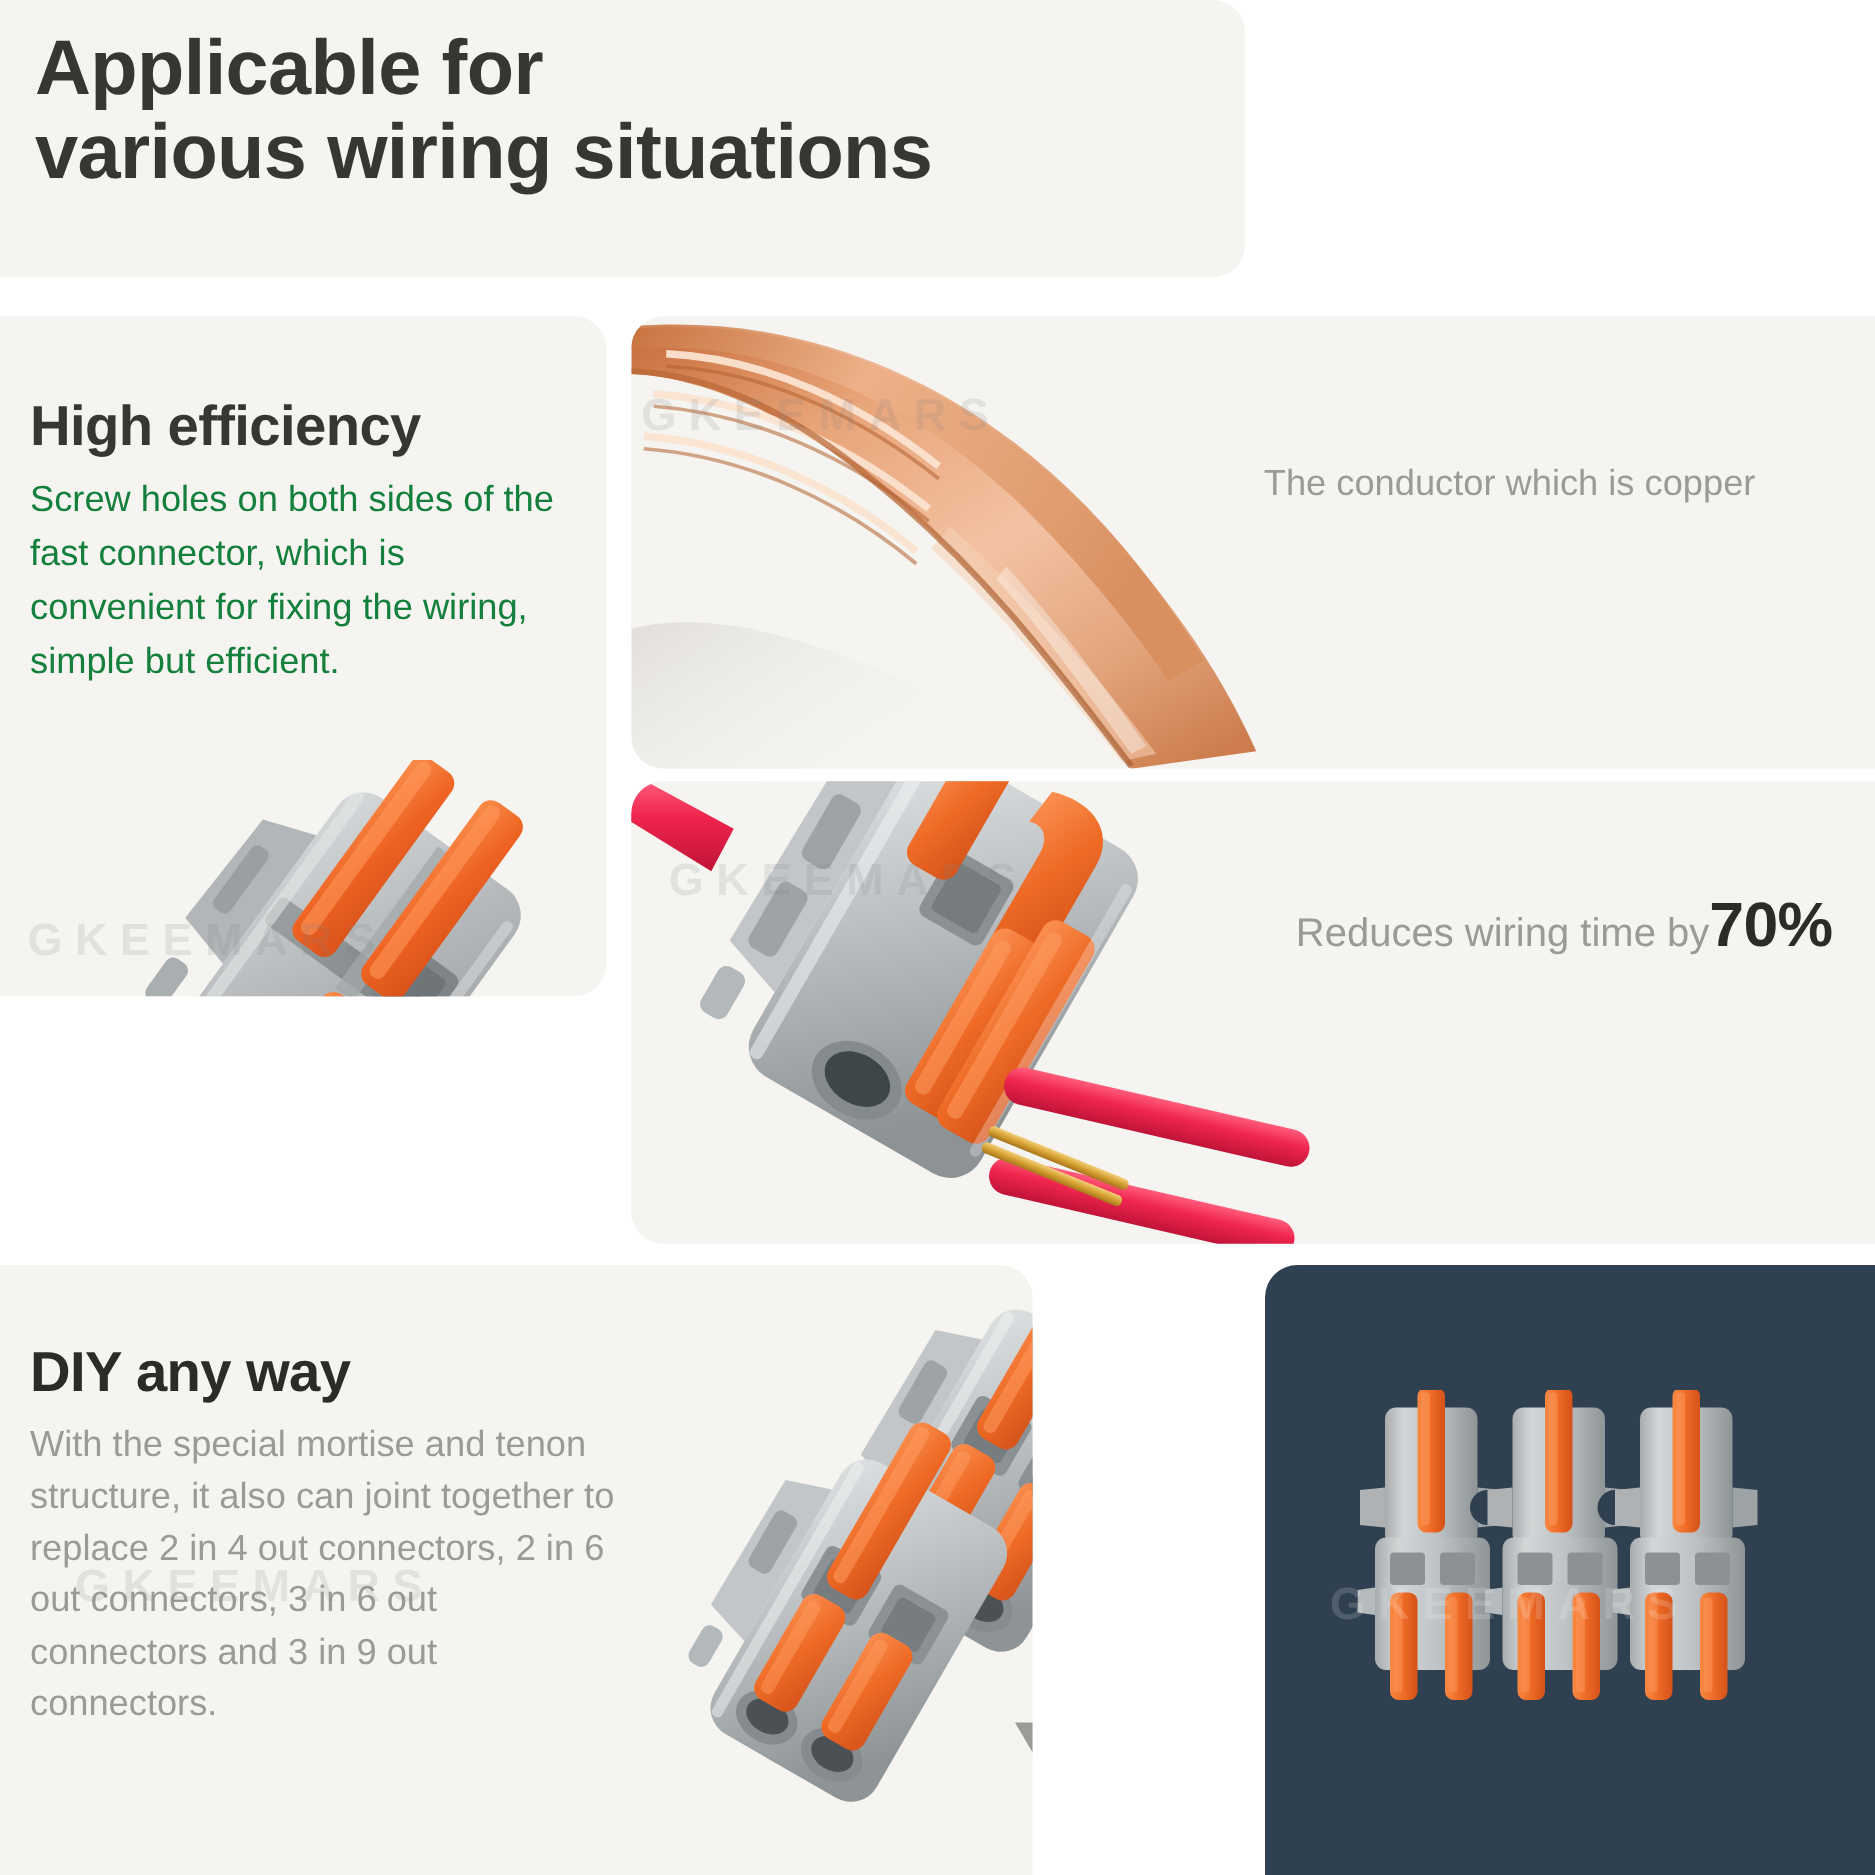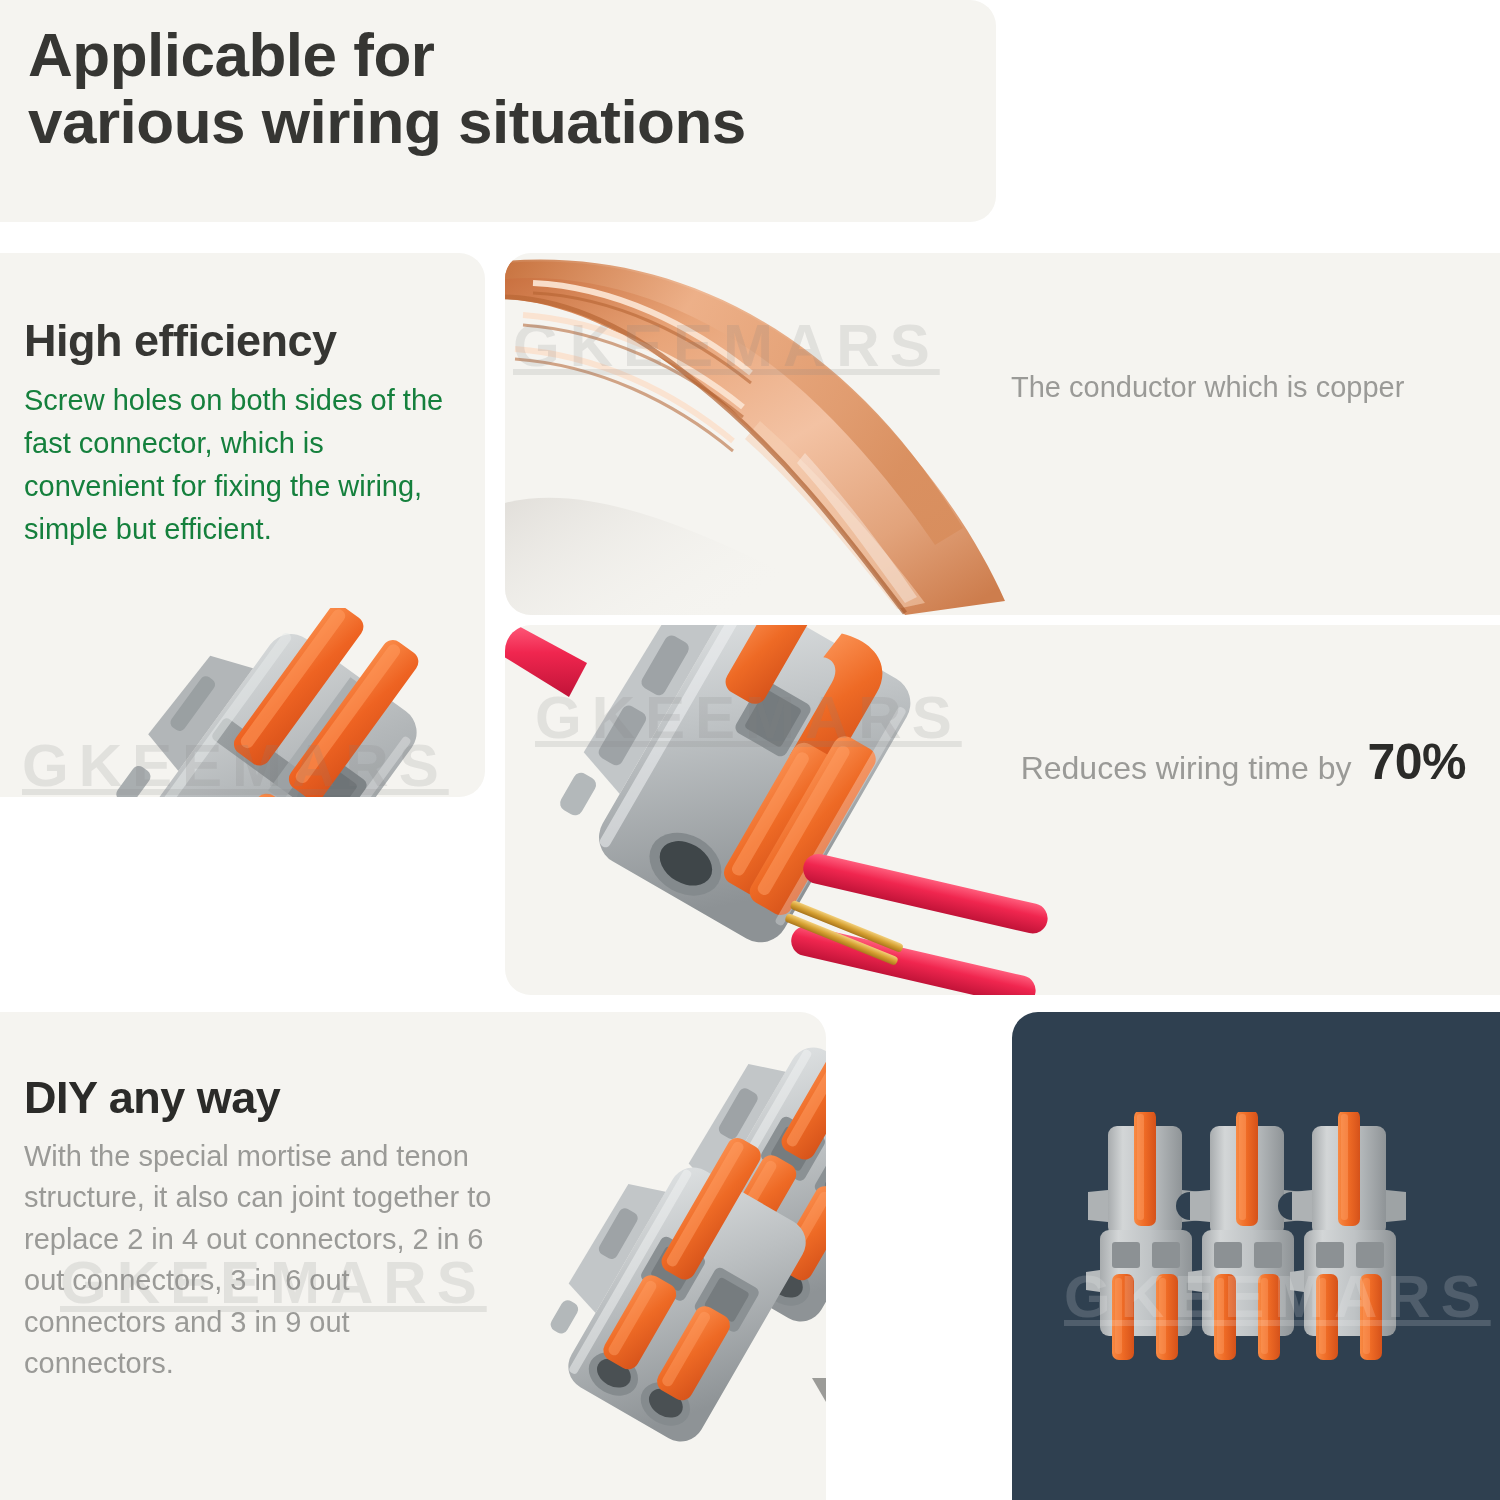--- a/index.html
+++ b/index.html
@@ -52,45 +52,45 @@
   }
   #copper-sub {
     position: absolute; left: 506px; top: 118px;
     font-size: 29px; color: #9a9a97;
   }
 
   
   #reduce-card { left: 505px; top: 625px; width: 995px; height: 370px; border-radius: 26px 0 0 26px; }
   #reduce-text {
     position: absolute; right: 34px; top: 86px;
-    display: flex; align-items: baseline; gap: 16px;
+    display: flex; align-items: baseline; 
   }
   #reduce-label { font-size: 32px; color: #9a9a97; }
-  #reduce-value { font-size: 50px; font-weight: 700; color: #2b2b29; letter-spacing: -0.5px; margin-top: 22px; }
+  #reduce-value { font-size: 50px; font-weight: 700; color: #2b2b29; letter-spacing: -0.5px; }
 
   
   #diy-card { left: 0; top: 1012px; width: 826px; height: 488px; border-radius: 0 26px 0 0; }
   #diy-title {
     position: absolute; left: 24px; top: 60px;
     font-size: 45px; font-weight: 700; color: #2b2b29; letter-spacing: -0.5px;
   }
   #diy-body {
     position: absolute; left: 24px; top: 124px; width: 470px;
     font-size: 29px; line-height: 1.43; color: #9a9a97;
   }
 
   
   #triple-card { left: 1012px; top: 1012px; width: 488px; height: 488px; border-radius: 26px 0 0 0; }
 
   
   .wm {
     position: absolute;
-    font-size: 60px; font-weight: 700; letter-spacing: 10px;
+    font-size: 36px; font-weight: 700; letter-spacing: 10px;
     color: rgba(130,130,130,0.17);
-    pointer-events: none; user-select: none; white-space: nowrap; text-decoration: underline;
+    pointer-events: none; user-select: none; white-space: nowrap;
   }
   .wm.light { color: rgba(255,255,255,0.16); }
 
   
   .photo { position: absolute; inset: 0; }
 
   
   #copper-photo { left: 0; top: 0; width: 500px; height: 362px; }
 
   

